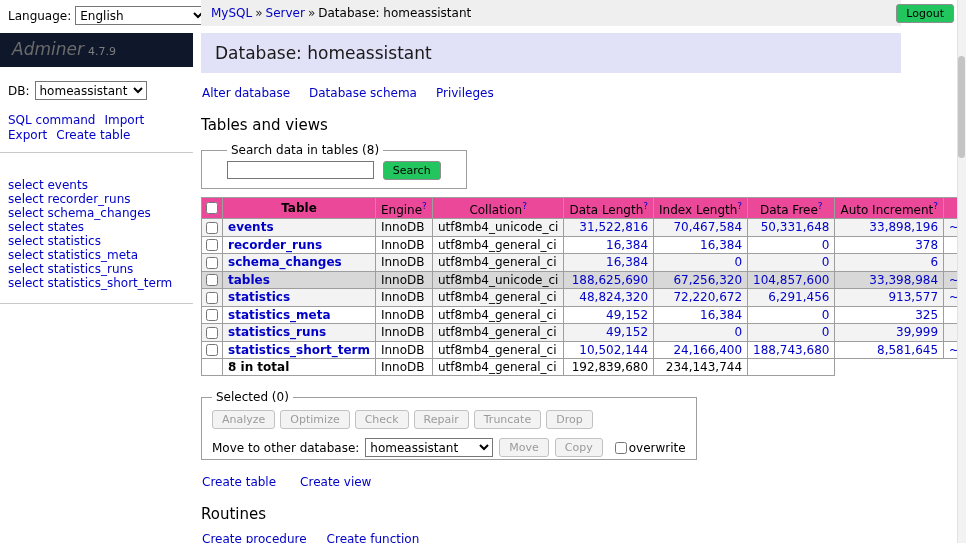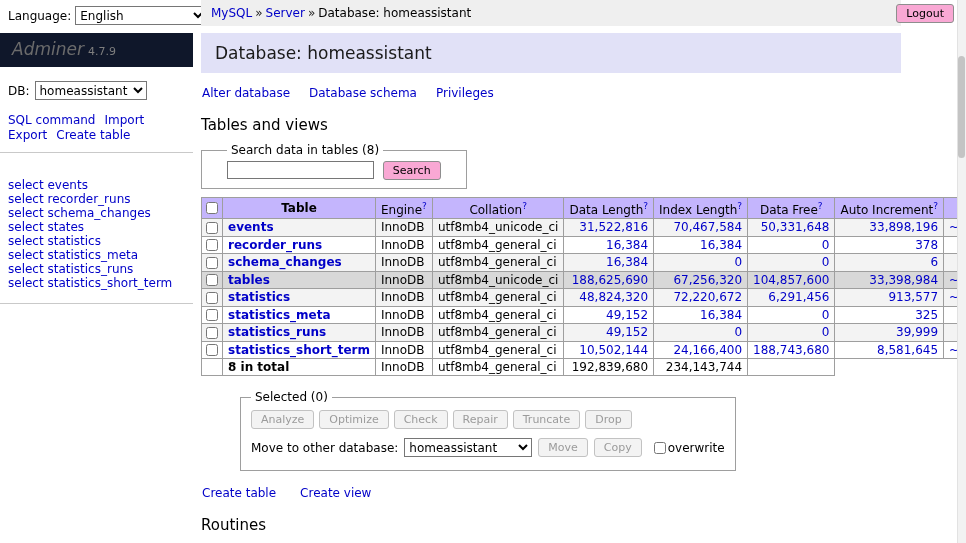--- a/index.html
+++ b/index.html
@@ -5,21 +5,21 @@
   * { box-sizing: border-box; }
   body { margin:0; background:#fff; }
   .screen { position:relative; width:966px; height:543px; overflow:hidden; background:#fff;
             font-family:"DejaVu Sans","Liberation Sans",sans-serif; font-size:12px; color:#000; }
   a { color:#0000c8; text-decoration:none; cursor:pointer; }
 
   select, input[type=text] { font-family:inherit; font-size:12px; border:1px solid #767676; background:#fff; height:19px; }
   input[type=text] { height:18px; padding:1px 3px; }
   input[type=checkbox] { width:12px; height:12px; margin:1px 2px; vertical-align:middle; }
 
-  .btn { font-family:inherit; font-size:11px; color:#000; background:#f9a8d4;
+  .btn { font-family:inherit; font-size:11px; color:#000; background:#22c55e;
          border:1px solid #8e8e8e; border-radius:3px; padding:2px 9px; cursor:pointer; }
   .btn:disabled { color:#9b9b9b; border-color:#c2c2c2; background:#f3f3f3; cursor:default; }
 
   
   .lang { position:absolute; top:6px; left:8px; }
   .lang select { width:132px; margin-left:4px; }
   .breadcrumb { position:absolute; left:201px; top:0; width:700px; height:26px;
                 background:#efefef; padding:6px 10px; white-space:nowrap; }
   .breadcrumb .sep { color:#222; margin:0 3px; }
   .logout-btn { position:absolute; top:4px; right:12px; }
@@ -46,32 +46,32 @@
 
   fieldset { display:block; width:max-content; border:1px solid #9e9e9e; padding:4px 25px 8px; margin:0; }
   legend { padding:0 4px; font-size:12px; }
   .search-fs { margin-top:9px; }
   .search-fs input[type=text] { width:147px; }
   .search-fs .btn { margin-left:5px; }
 
   .data-table { border-collapse:collapse; margin-top:8px; table-layout:fixed; }
   .data-table th, .data-table td { border:1px solid #9e9e9e; padding:1px 5px;
         font-size:12px; line-height:14px; white-space:nowrap; overflow:hidden; }
-  .data-table th { background:#c4b5fd; font-weight:normal; text-align:center; }
+  .data-table th { background:#ec4899; font-weight:normal; text-align:center; }
   .data-table th.tname-h { font-weight:bold; }
   .data-table th sup, .data-table th sup a { font-size:9px; }
   td.check, th.check { text-align:center; padding:1px 2px; }
   td.tname a { font-weight:bold; }
   td.num { text-align:right; }
   tbody tr:nth-child(odd) { background:#f3f3f3; }
   tbody tr.hl { background:#d8d8d8; }
   tfoot tr { background:#fff; }
   tfoot .lbl { font-weight:bold; }
 
-  .selected-fs { margin-top:14px; padding:6px 10px 13px;margin-left:39px; }
+  .selected-fs { margin-top:14px; padding:6px 10px 2px; }
   .sel-buttons .btn { margin-right:5px; }
   .move-row { margin-top:9px; display:flex; align-items:center; gap:6px; }
   .move-row select { width:128px; }
   .overwrite { display:flex; align-items:center; margin-left:4px; }
 
   .create-links { margin:15px 0 0 1px; }
   .create-links a { margin-right:24px; }
   .routine-links { margin:9px 0 0 1px; }
   .routine-links a { margin-right:20px; }
 

